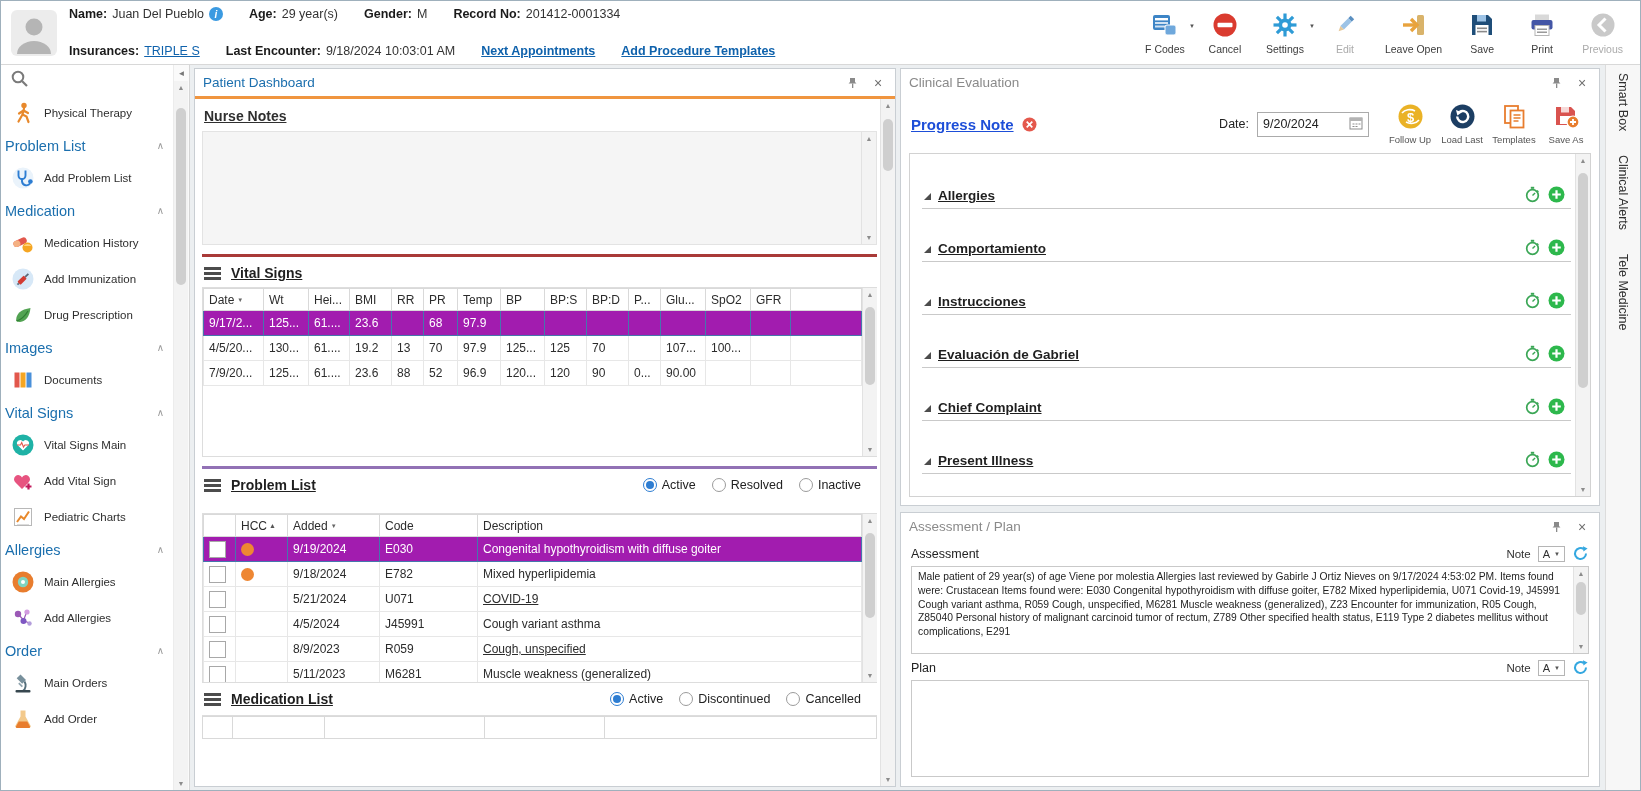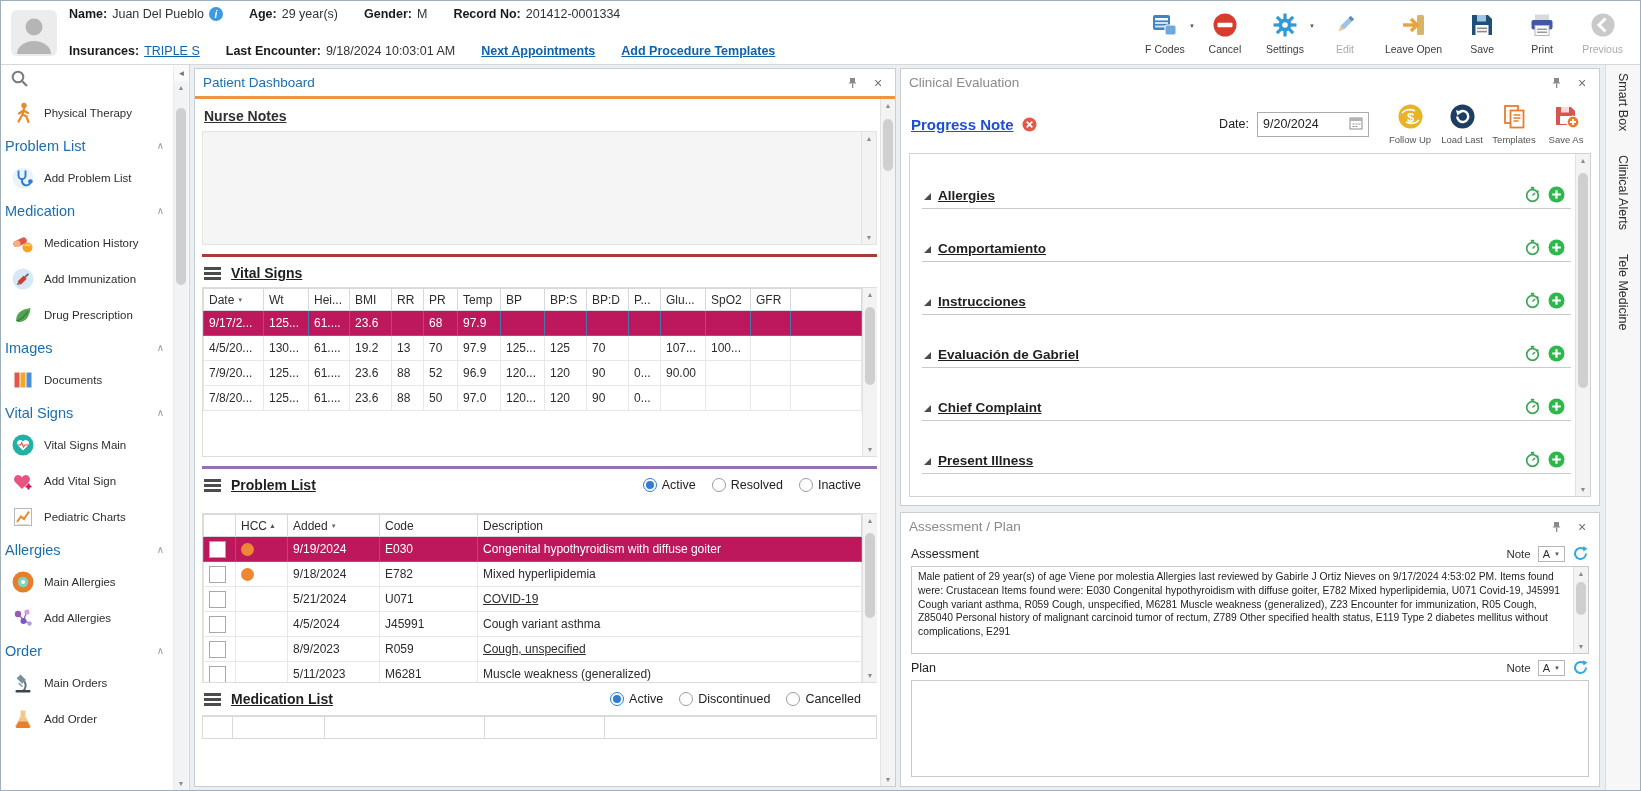--- a/index.html
+++ b/index.html
@@ -71,21 +71,21 @@
   .radio.on{border:1.5px solid #2d7dd2}
   .radio.on::after{content:"";position:absolute;left:2px;top:2px;right:2px;bottom:2px;border-radius:50%;background:#2d7dd2}
 
   .tbl-wrap{display:flex;min-height:0;border:1px solid #ddd;border-right:none}
   .tbl-area{flex:1;min-width:0;overflow:hidden;background:#fff}
   .vitals-wrap{height:168px;min-height:168px}
   .problem-wrap{height:168px;min-height:168px;margin-top:14px}
   table.grid{border-collapse:collapse;table-layout:fixed;width:100%;font-size:12px}
   .grid th{font-weight:normal;text-align:left;padding:2px 5px;border:1px solid #d9d9d9;background:#fff;color:#2c2c2c;height:22px;box-sizing:border-box;white-space:nowrap;overflow:hidden}
   .grid td{padding:2px 5px;border:1px solid #e7e7e7;height:25px;box-sizing:border-box;white-space:nowrap;overflow:hidden;color:#2c2c2c}
-  .grid tr.sel td{background:#be185d;color:#fff;border-color:#4676ad}
+  .grid tr.sel td{background:#a21caf;color:#fff;border-color:#4676ad}
   .hdr-caret{font-size:6px;color:#666;margin-left:3px;vertical-align:2px}
   .sort-asc{font-size:7px;color:#555;margin-left:2px;vertical-align:2px}
   .cbx{width:15px;height:15px;background:#fff;border:1px solid #a8a8a8;display:inline-block;vertical-align:middle}
   .hcc-dot{width:13px;height:13px;border-radius:50%;background:#ee8733;display:inline-block;vertical-align:middle}
   td.link-cell{text-decoration:underline}
   .med-partial{flex:1;min-height:12px;overflow:hidden;margin-top:2px;border-top:1px solid #ddd}
   .med-partial table{margin-top:0}
 
   
   .right-col{flex:1;min-width:0;display:flex;flex-direction:column;margin:3px 5px 3px 0}
@@ -560,37 +560,20 @@
                       <td>96.9</td>
                       <td>120...</td>
                       <td>120</td>
                       <td>90</td>
                       <td>0...</td>
                       <td>90.00</td>
                       <td></td>
                       <td></td>
                       <td></td>
                     </tr>
-                    <tr class="">
-                      <td>7/8/20...</td>
-                      <td>125...</td>
-                      <td>61....</td>
-                      <td>23.6</td>
-                      <td>88</td>
-                      <td>50</td>
-                      <td>97.0</td>
-                      <td>120...</td>
-                      <td>120</td>
-                      <td>90</td>
-                      <td>0...</td>
-                      <td></td>
-                      <td></td>
-                      <td></td>
-                      <td></td>
-                    </tr>
                   </tbody>
                 </table>
               </div>
             <div class="vscroll">
                 <div class="sbt">▲</div>
                 <div class="sb-track">
                   <div class="sb-thumb" style="top:4%;height:55%"></div>
                 </div>
                 <div class="sbt">▼</div>
               </div>

